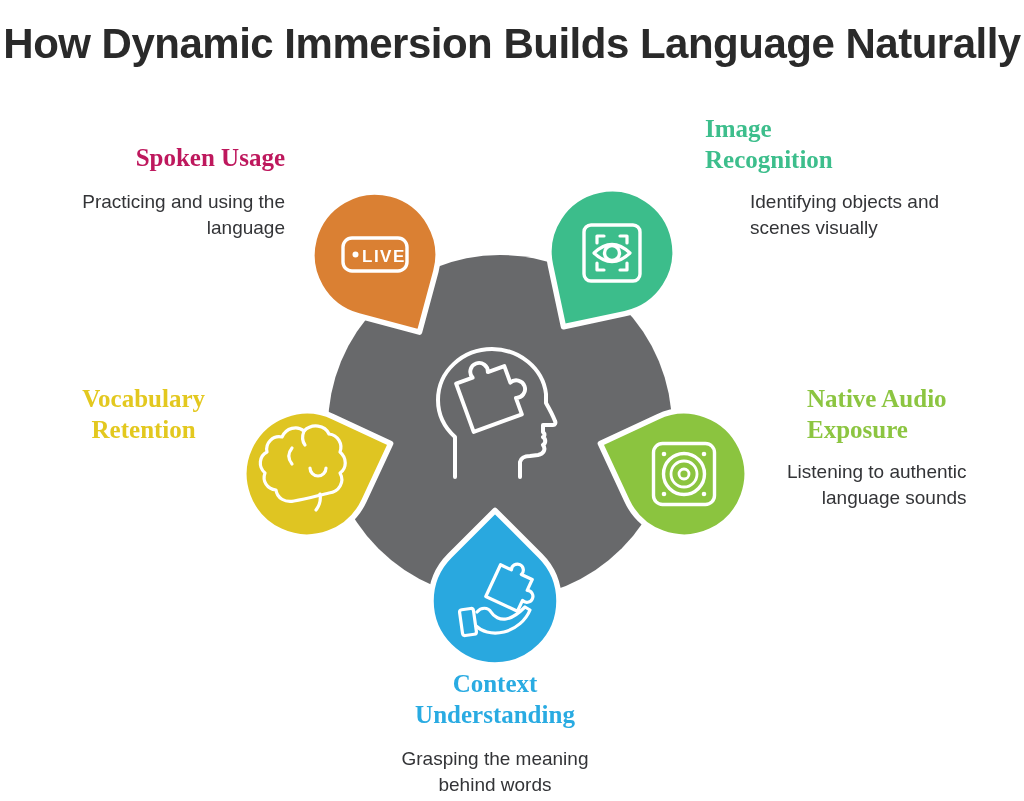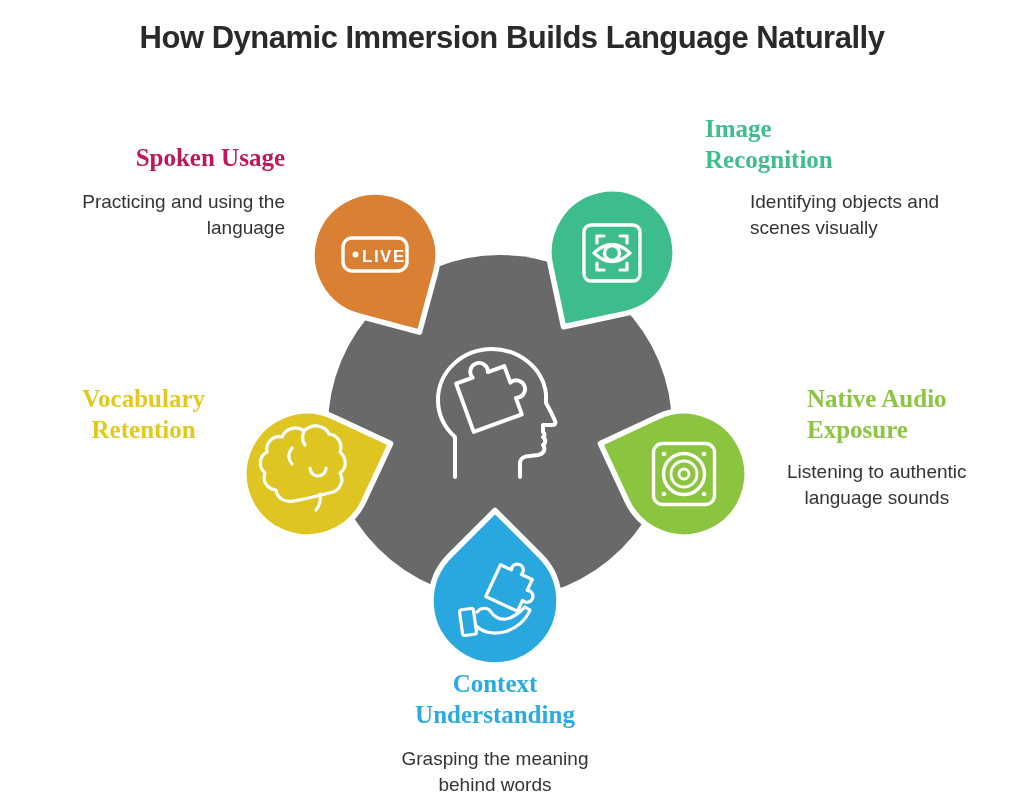--- a/index.html
+++ b/index.html
@@ -1,31 +1,31 @@
 <!DOCTYPE html>
 <html><head>
 <meta charset="utf-8">
 <style>
   html,body{margin:0;padding:0;background:#fff;}
   .stage{position:relative;width:1024px;height:801px;background:#ffffff;overflow:hidden;
          font-family:"Liberation Sans",sans-serif;}
   .title{position:absolute;top:20px;left:0;width:100%;text-align:center;
-         font-size:31px;font-weight:700;color:#2a2a2a;letter-spacing:-0.5px;}
+         font-size:42px;font-weight:700;color:#2a2a2a;letter-spacing:-0.5px;}
   .diagram{position:absolute;left:0;top:0;}
   .txt{position:absolute;white-space:pre-line;}
   .hd{font-weight:700;font-size:25px;line-height:31px;font-family:Liberation Serif, serif;}
   .ds{font-size:19px;line-height:26px;color:#333437;}
   .h-orange{right:739px;top:142px;color:#be185d;}
   .d-orange{right:739px;top:189px;text-align:right;}
   .h-green{left:705px;top:113px;text-align:left;color:#3DBE8C;}
   .d-green{left:705px;top:189px;text-align:left;margin-left:45px;}
   .h-yellow{right:819px;top:383px;text-align:center;color:#E3C81F;}
   .d-yellow{right:819px;top:459px;text-align:right;}
   .h-lgreen{left:787px;top:383px;text-align:left;color:#8CC541;margin-left:20px;}
-  .d-lgreen{left:787px;top:459px;text-align:center;}
+  .d-lgreen{left:787px;top:459px;text-align:right;}
   .h-blue{left:335px;width:320px;top:668px;text-align:center;color:#29ABE2;}
   .d-blue{left:335px;width:320px;top:746px;text-align:center;}
 </style>
 </head>
 <body>
 
 <div class="stage">
 
   <div class="title">How Dynamic Immersion Builds Language Naturally</div>
 

